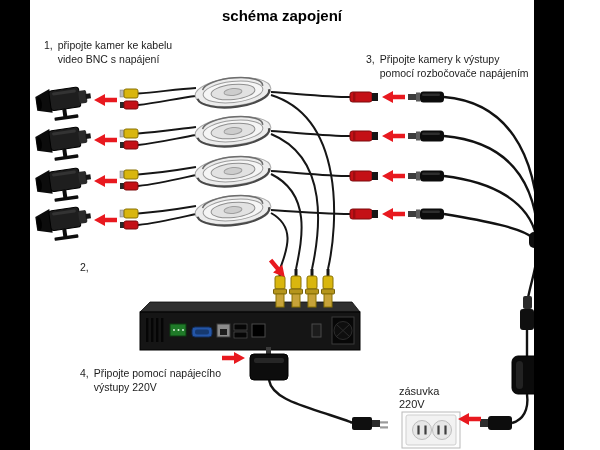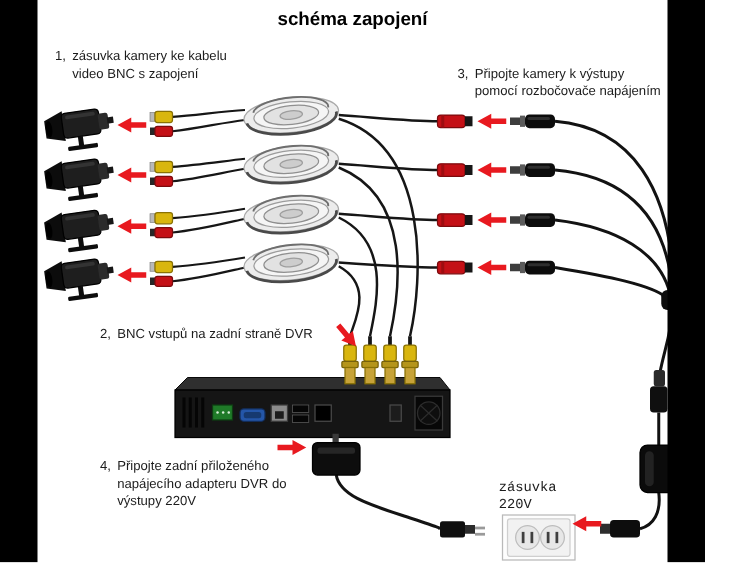--- a/index.html
+++ b/index.html
@@ -6,60 +6,58 @@
   #stage{position:relative;width:564px;height:450px;background:#ffffff;overflow:hidden;
          font-family:"Liberation Sans","DejaVu Sans",sans-serif;color:#1c1c1c;}
   .bar{position:absolute;top:0;bottom:0;width:30px;background:#000;z-index:6;}
   .bar.left{left:0}
   .bar.right{right:0}
   #title{position:absolute;left:30px;right:30px;top:7px;text-align:center;
          font-size:15px;font-weight:bold;color:#000;z-index:4;}
   .note{position:absolute;z-index:4;font-size:10.5px;line-height:14px;display:flex;}
   .note .num{margin-right:5px;white-space:nowrap;}
   .note .txt div{white-space:nowrap;}
-  .outlet-label{position:absolute;z-index:4;font-size:11px;line-height:13px;font-family:Liberation Mono, monospace;}
+  .outlet-label{position:absolute;z-index:4;font-size:11px;line-height:13px;}
   svg{position:absolute;left:0;top:0;z-index:1;}
 </style>
 </head>
 <body>
 
 <div id="stage">
   <div class="bar left"></div>
   <div class="bar right"></div>
 
   <div id="title">schéma zapojení</div>
 
   <div class="note" style="left:44px;top:38px">
     <div class="num">1,</div>
     <div class="txt">
-      <div>zásuvka kamery ke kabelu</div>
-      <div>video BNC s zapojení</div>
+      <div>připojte kamer ke kabelu</div>
+      <div>video BNC s napájení</div>
     </div>
   </div>
 
   <div class="note" style="left:366px;top:52px">
     <div class="num">3,</div>
     <div class="txt">
       <div>Připojte kamery k výstupy</div>
       <div>pomocí rozbočovače napájením</div>
     </div>
   </div>
 
   <div class="note" style="left:80px;top:260px">
     <div class="num">2,</div>
     <div class="txt">
-      <div>BNC vstupů na zadní straně DVR</div>
     </div>
   </div>
 
   <div class="note" style="left:80px;top:366px">
     <div class="num">4,</div>
     <div class="txt">
-      <div>Připojte zadní přiloženého</div>
-      <div>napájecího adapteru DVR do</div>
+      <div>Připojte pomocí napájecího</div>
       <div>výstupy 220V</div>
     </div>
   </div>
 
   <div class="outlet-label" style="left:399px;top:385px">
     <div>zásuvka</div>
     <div>220V</div>
   </div>
 
   <svg width="600" height="450" viewBox="0 0 600 450">

